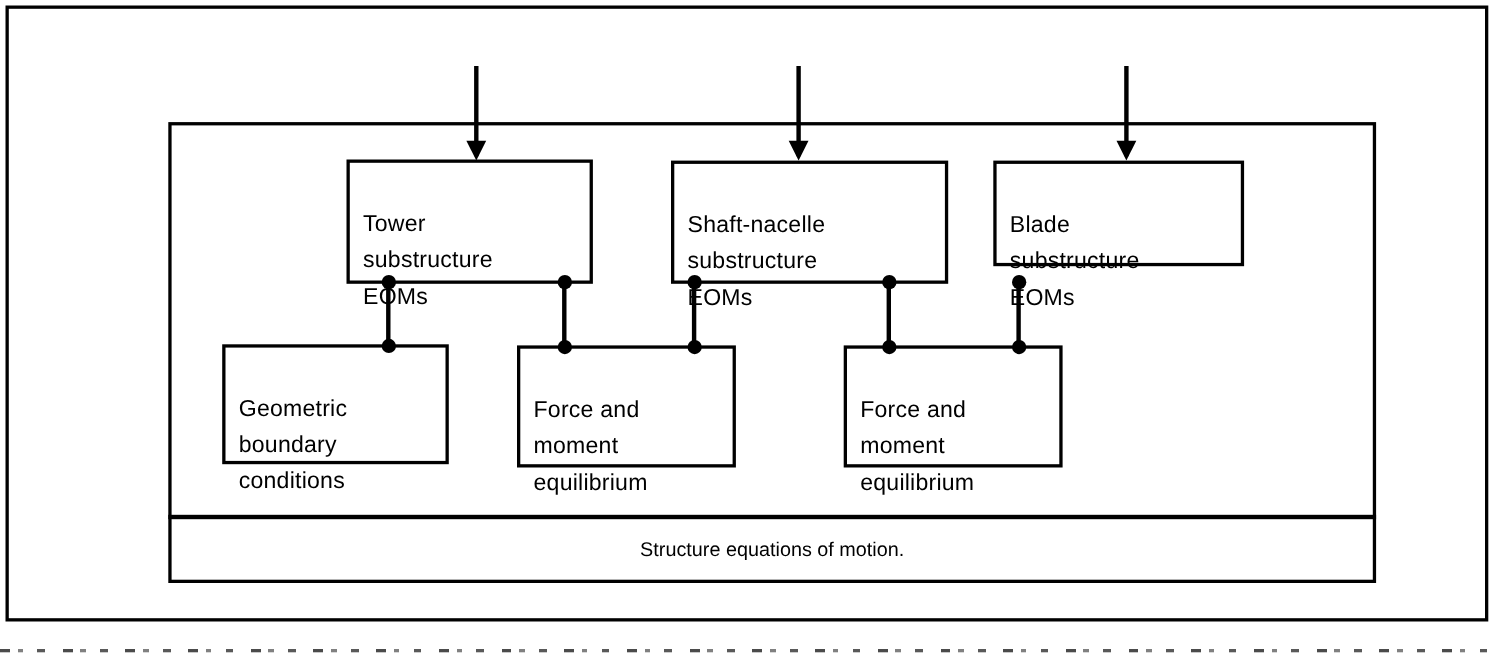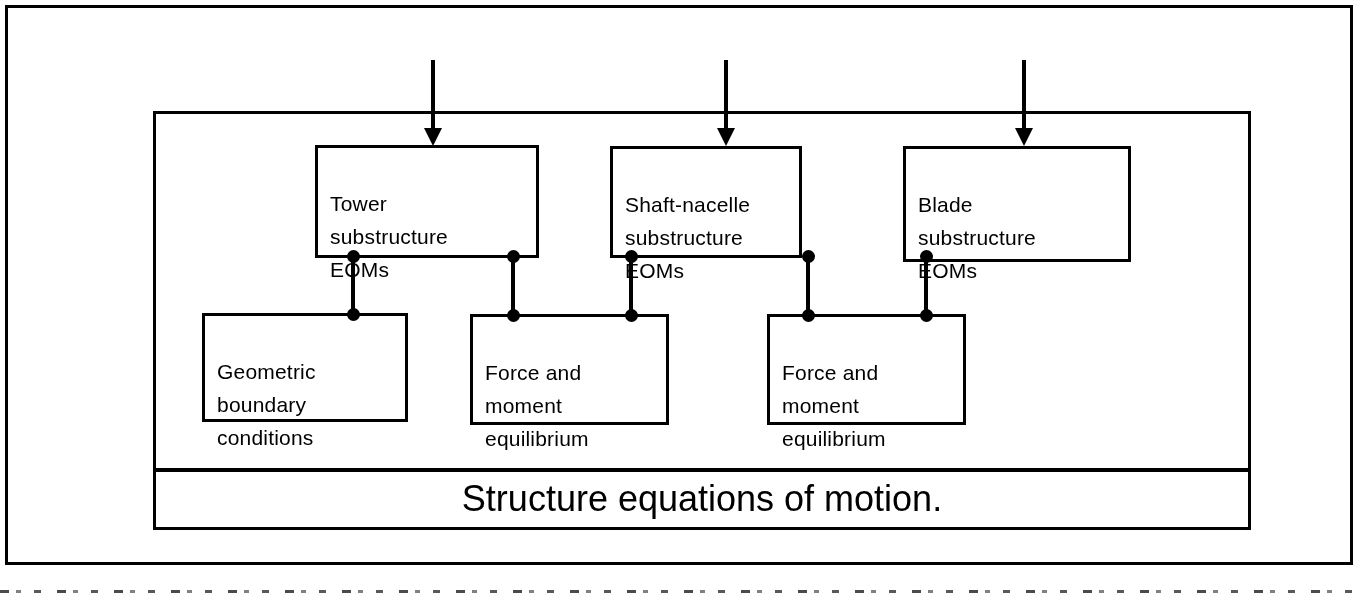--- a/index.html
+++ b/index.html
@@ -53,22 +53,22 @@
     font-size: 21px;
     line-height: 33px;
     color: #000000;
     letter-spacing: .2px;
     white-space: pre-line;
     z-index: 4;
   }
 
   
   .node.tower        { left: 315px; top: 145px; width: 224px; height: 113px; }
-  .node.shaft        { left: 610px; top: 146px; width: 192px; height: 112px; }
-  .node.blade        { left: 903px; top: 146px; width: 228px; height: 116px; }
+  .node.shaft        { left: 610px; top: 146px; width: 252px; height: 112px; }
+  .node.blade        { left: 903px; top: 146px; width: 228px; height: 96px; }
   
   .node.geom         { left: 186px; top: 313px; width: 206px; height: 109px; margin-left: 16px; }
   .node.force-a      { left: 470px; top: 314px; width: 199px; height: 111px; }
   .node.force-b      { left: 767px; top: 314px; width: 199px; height: 111px; }
 
   
   .caption-rule {
     position: absolute;
     left: 153px;
     top: 468px;
@@ -76,21 +76,21 @@
     height: 4px;
     background: #000000;
     z-index: 3;
   }
   .caption-text {
     position: absolute;
     left: 153px;
     top: 474px;
     width: 1098px;
     text-align: center;
-    font-size: 36px;
+    font-size: 18px;
     line-height: 50px;
     color: #000000;
     z-index: 3;
   }
 
   
   .vline {
     position: absolute;
     width: 4px;
     background: #000000;

